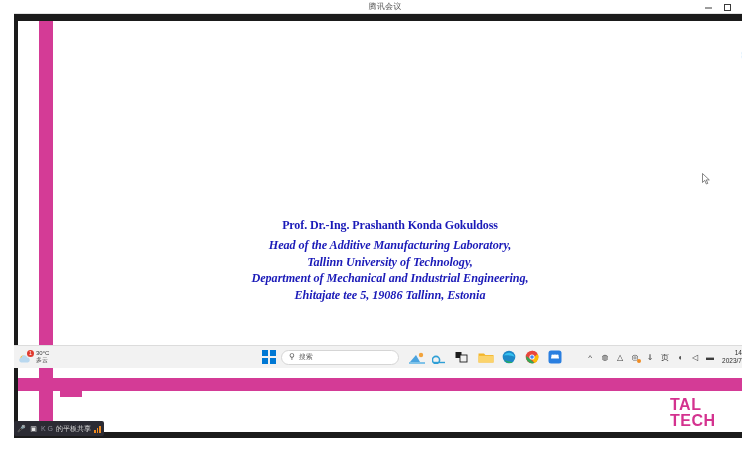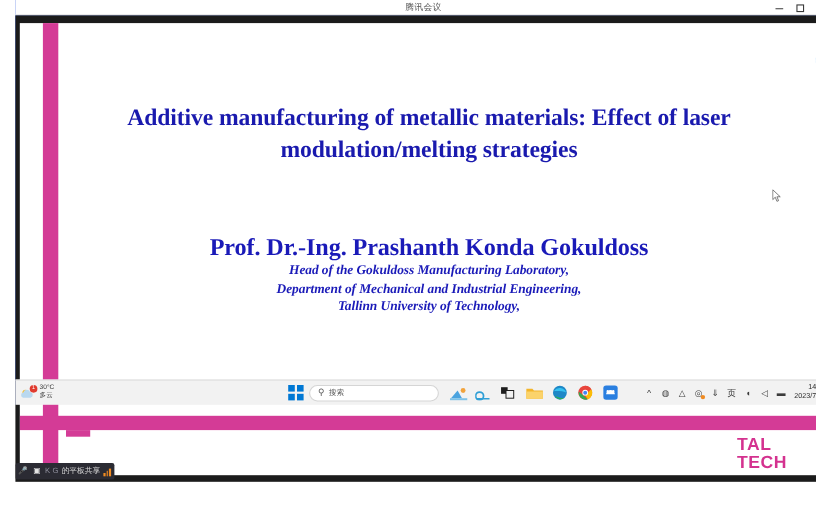--- a/index.html
+++ b/index.html
@@ -103,21 +103,21 @@
   .author-block {
     position: absolute;
     left: 62px; top: 192px;
     width: 620px;
     text-align: center;
     color: #1a1ab8;
   }
   .author-name {
     font-family: "Liberation Serif", "DejaVu Serif", serif;
     font-weight: bold;
-    font-size: 22px;
+    font-size: 12px;
     line-height: 24px;
     letter-spacing: -0.1px;
   }
   .affil-line {
     font-family: "Liberation Serif", "DejaVu Serif", serif;
     font-weight: bold;
     font-style: italic;
     font-size: 12.2px;
     line-height: 16.6px;
     letter-spacing: -0.05px;
@@ -325,30 +325,27 @@
   </div>
 
   <div class="stage">
 
     <div class="slide">
 
       <div class="pink-vert"></div>
       <div class="pink-horiz"></div>
       <div class="pink-stub"></div>
 
-      <div class="slide-title">
-        <div>Additive manufacturing of metallic materials: Effect of laser</div>
-        <div>modulation/melting strategies</div>
-      </div>
 
       <div class="author-block">
         <div class="author-name">Prof. Dr.-Ing. Prashanth Konda Gokuldoss</div>
-        <div class="affil-line">Head of the Gokuldoss Manufacturing Laboratory,</div>
+        <div class="affil-line">Head of the Additive Manufacturing Laboratory,</div>
+        <div class="affil-line">Tallinn University of Technology,</div>
         <div class="affil-line">Department of Mechanical and Industrial Engineering,</div>
-        <div class="affil-line">Tallinn University of Technology,</div>
+        <div class="affil-line">Ehitajate tee 5, 19086 Tallinn, Estonia</div>
       </div>
 
       <div class="taltech-logo">
         <div class="l1">TAL</div>
         <div class="l2">TECH</div>
       </div>
 
       <div class="slide-cursor">
         <svg width="8" height="12" viewBox="0 0 8 12">
           <path d="M0.5,0.5 L0.5,9.5 L2.8,7.3 L4.3,11 L5.8,10.4 L4.3,6.9 L7.3,6.9 Z" fill="#ffffff" stroke="#555555" stroke-width="0.7"></path>

